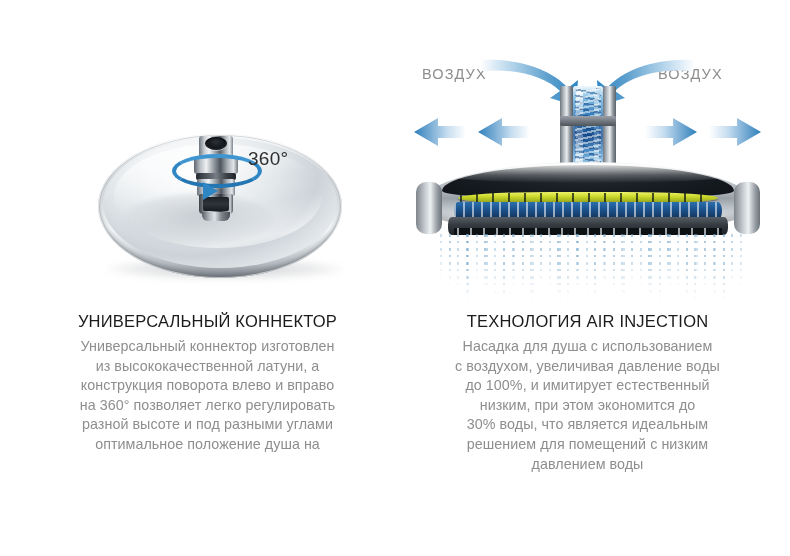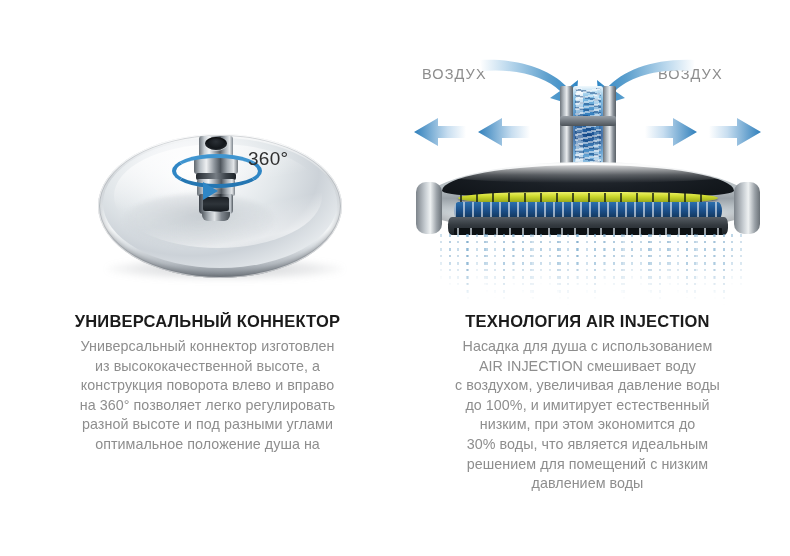--- a/index.html
+++ b/index.html
@@ -14,21 +14,21 @@
   .column { position: absolute; top: 0; height: 556px; }
   .col-left  { left: 20px;  width: 375px; }
   .col-right { left: 400px; width: 375px; }
 
   
   .txt-block { position: absolute; left: 0; width: 375px; text-align: center; }
   .col-left  .txt-block { top: 311px; }
   .col-right .txt-block { top: 311px; text-align: center; }
 
   .heading {
-    font-size: 16.5px; font-weight: bold; color: #1b1b1b;
+    font-size: 16.5px; font-weight: normal; color: #1b1b1b;
     letter-spacing: .2px; line-height: 20px; white-space: nowrap;
   }
   .body-text {
     margin-top: 6px;
     font-size: 14.3px; color: #8e8e8e; line-height: 19.6px;
     letter-spacing: .05px;
   }
   .body-text .ln { display: block; white-space: nowrap; }
 
   
@@ -291,21 +291,21 @@
 
       <div class="rot-ring"></div>
       <div class="rot-arrow"></div>
       <div class="label-360">360°</div>
     </div>
 
     <div class="txt-block">
       <div class="heading">УНИВЕРСАЛЬНЫЙ КОННЕКТОР</div>
       <div class="body-text">
         <span class="ln">Универсальный коннектор изготовлен</span>
-        <span class="ln">из высококачественной высоте, а</span>
+        <span class="ln">из высококачественной латуни, а</span>
         <span class="ln">конструкция поворота влево и вправо</span>
         <span class="ln">на 360° позволяет легко регулировать</span>
         <span class="ln">разной высоте и под разными углами</span>
         <span class="ln">оптимальное положение душа на</span>
       </div>
     </div>
   </div>
 
   <div class="column col-right">
 
@@ -419,21 +419,20 @@
           <div class="spray-stream" style="left: 282.7px; height: 71px; opacity: 0.77;"></div>
           <div class="spray-stream" style="left: 291.2px; height: 52px; opacity: 0.61;"></div>
           <div class="spray-stream" style="left: 299.7px; height: 57px; opacity: 0.45;"></div>
         </div>
     </div>
 
     <div class="txt-block">
       <div class="heading">ТЕХНОЛОГИЯ AIR INJECTION</div>
       <div class="body-text">
         <span class="ln">Насадка для душа с использованием</span>
-        <span class="ln">AIR INJECTION смешивает воду</span>
         <span class="ln">с воздухом, увеличивая давление воды</span>
         <span class="ln">до 100%, и имитирует естественный</span>
         <span class="ln">низким, при этом экономится до</span>
         <span class="ln">30% воды, что является идеальным</span>
         <span class="ln">решением для помещений с низким</span>
         <span class="ln">давлением воды</span>
       </div>
     </div>
   </div>
 

